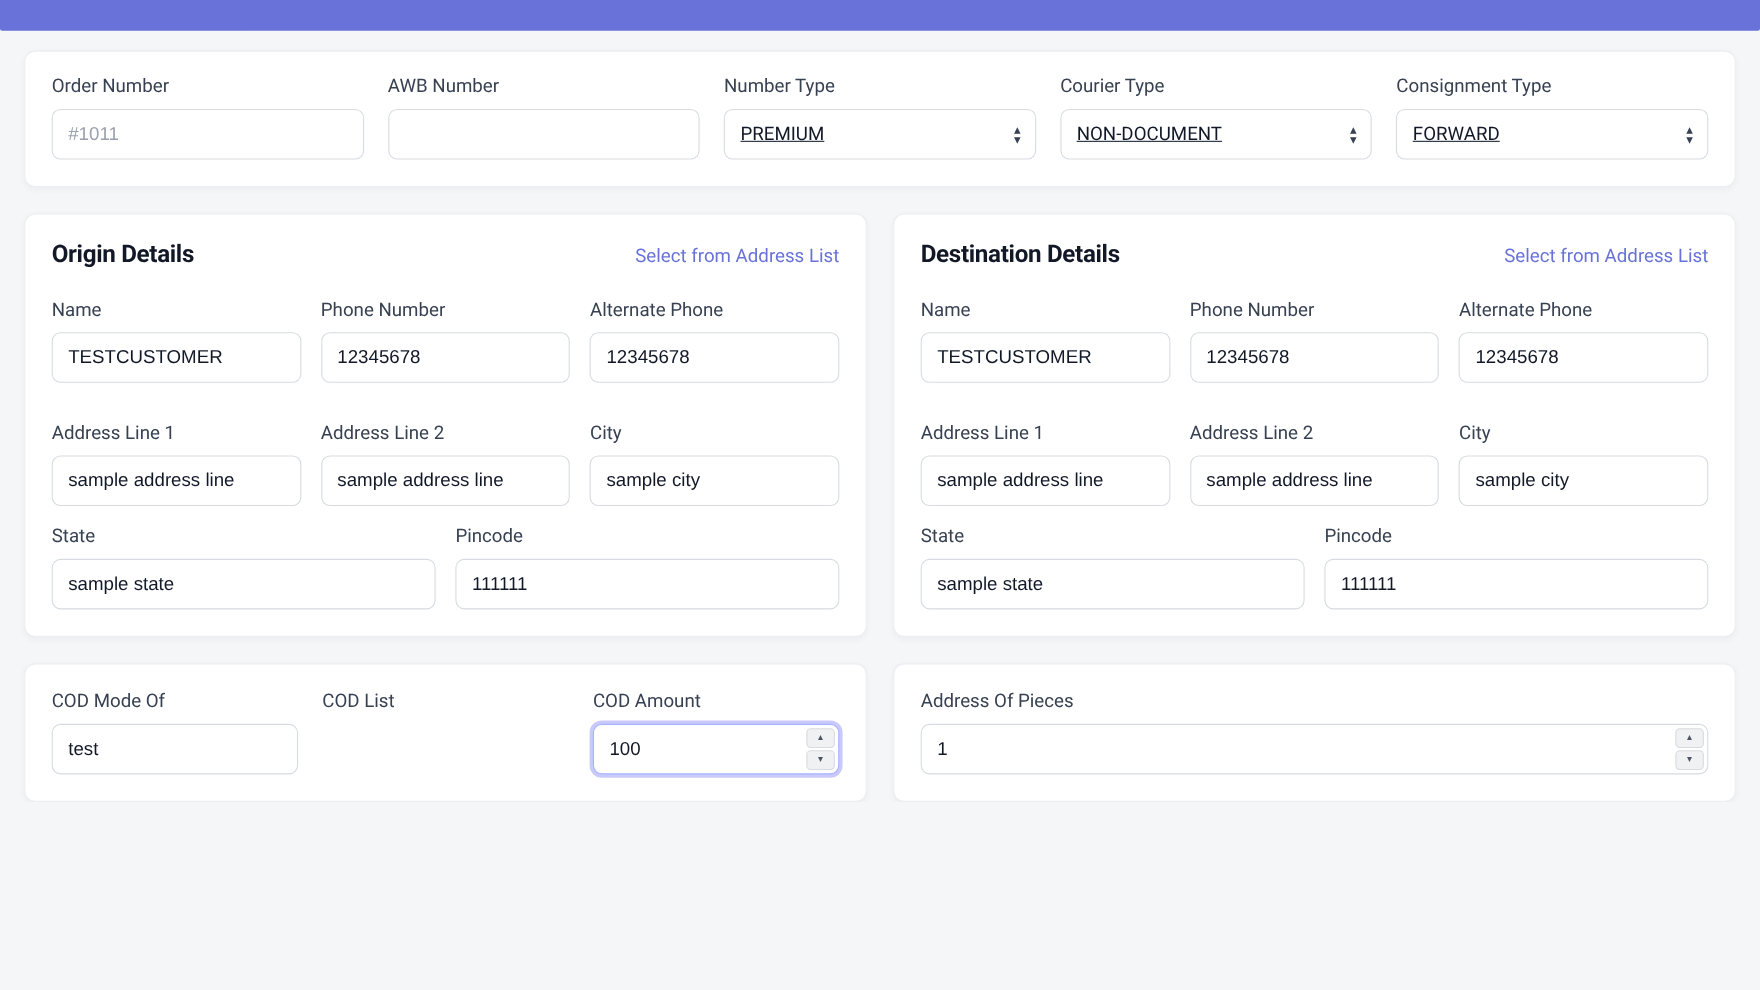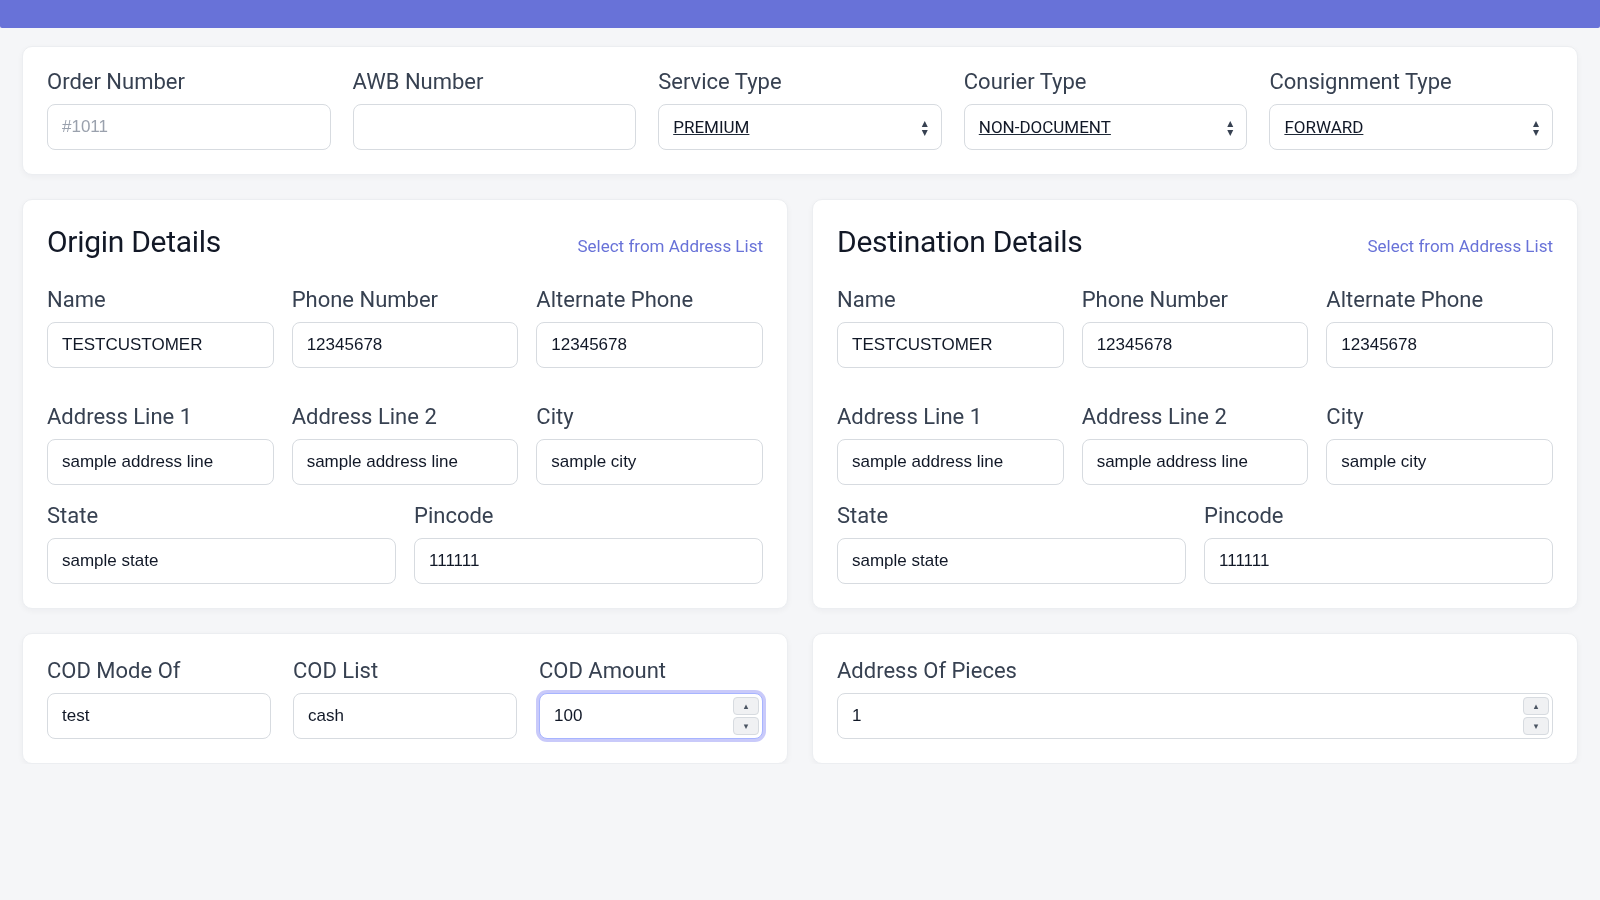--- a/index.html
+++ b/index.html
@@ -22,21 +22,21 @@
       border: 1px solid #eceef1;
       border-radius: 10px;
       box-shadow: 0 2px 6px rgba(16,24,40,0.04);
       padding: 24px;
       margin-top: 18px;
     }
     .card.tight { padding: 22px 24px 24px; }
     .row { display: flex; gap: 22px; }
     .col { flex: 1 1 0; min-width: 0; }
     .label {
-      font-size: 22px;
+      font-size: 17px;
       color: #374151;
       margin-bottom: 10px;
       display: block;
       white-space: nowrap;
     }
     .input, .select, .number {
       width: 100%;
       height: 46px;
       border: 1px solid #d7dbe0;
       border-radius: 8px;
@@ -106,22 +106,22 @@
       margin-top: 24px;
     }
     .two-col .card { margin-top: 0; flex: 1 1 0; min-width: 0; }
     .section-head {
       display: flex;
       justify-content: space-between;
       align-items: baseline;
       margin-bottom: 28px;
     }
     .section-title {
-      font-size: 30px;
-      font-weight: 400;
+      font-size: 22px;
+      font-weight: 700;
       color: #121826;
       letter-spacing: -0.3px;
     }
     .link {
       color: #6872d8;
       font-size: 17px;
       cursor: pointer;
       text-decoration: none;
     }
     .grid-3 {
@@ -155,21 +155,21 @@
     <div class="row">
       <div class="col">
         <span class="label">Order Number</span>
         <input class="input" placeholder="#1011" style="">
       </div>
       <div class="col">
         <span class="label">AWB Number</span>
         <input class="input" style="">
       </div>
       <div class="col">
-        <span class="label">Service Type</span>
+        <span class="label">Number Type</span>
         <div class="select-wrap">
           <div class="select" style="display:flex;align-items:center;">PREMIUM</div>
           <span class="select-caret">
               <span>▴</span>
               <span>▾</span>
             </span>
         </div>
       </div>
       <div class="col">
         <span class="label">Courier Type</span>
@@ -286,21 +286,20 @@
 
   <div class="sub-row">
     <div class="card lw">
       <div class="row">
         <div class="col">
           <span class="label">COD Mode Of</span>
           <input class="input" value="test" style="">
         </div>
         <div class="col">
           <span class="label">COD List</span>
-          <input class="input" value="cash" style="">
         </div>
         <div class="col">
           <span class="label">COD Amount</span>
           <div class="number-wrap">
             <input class="number focused" value="100" style="">
             <div class="spin">
               <div class="spin-btn">▴</div>
               <div class="spin-btn">▾</div>
             </div>
           </div>

